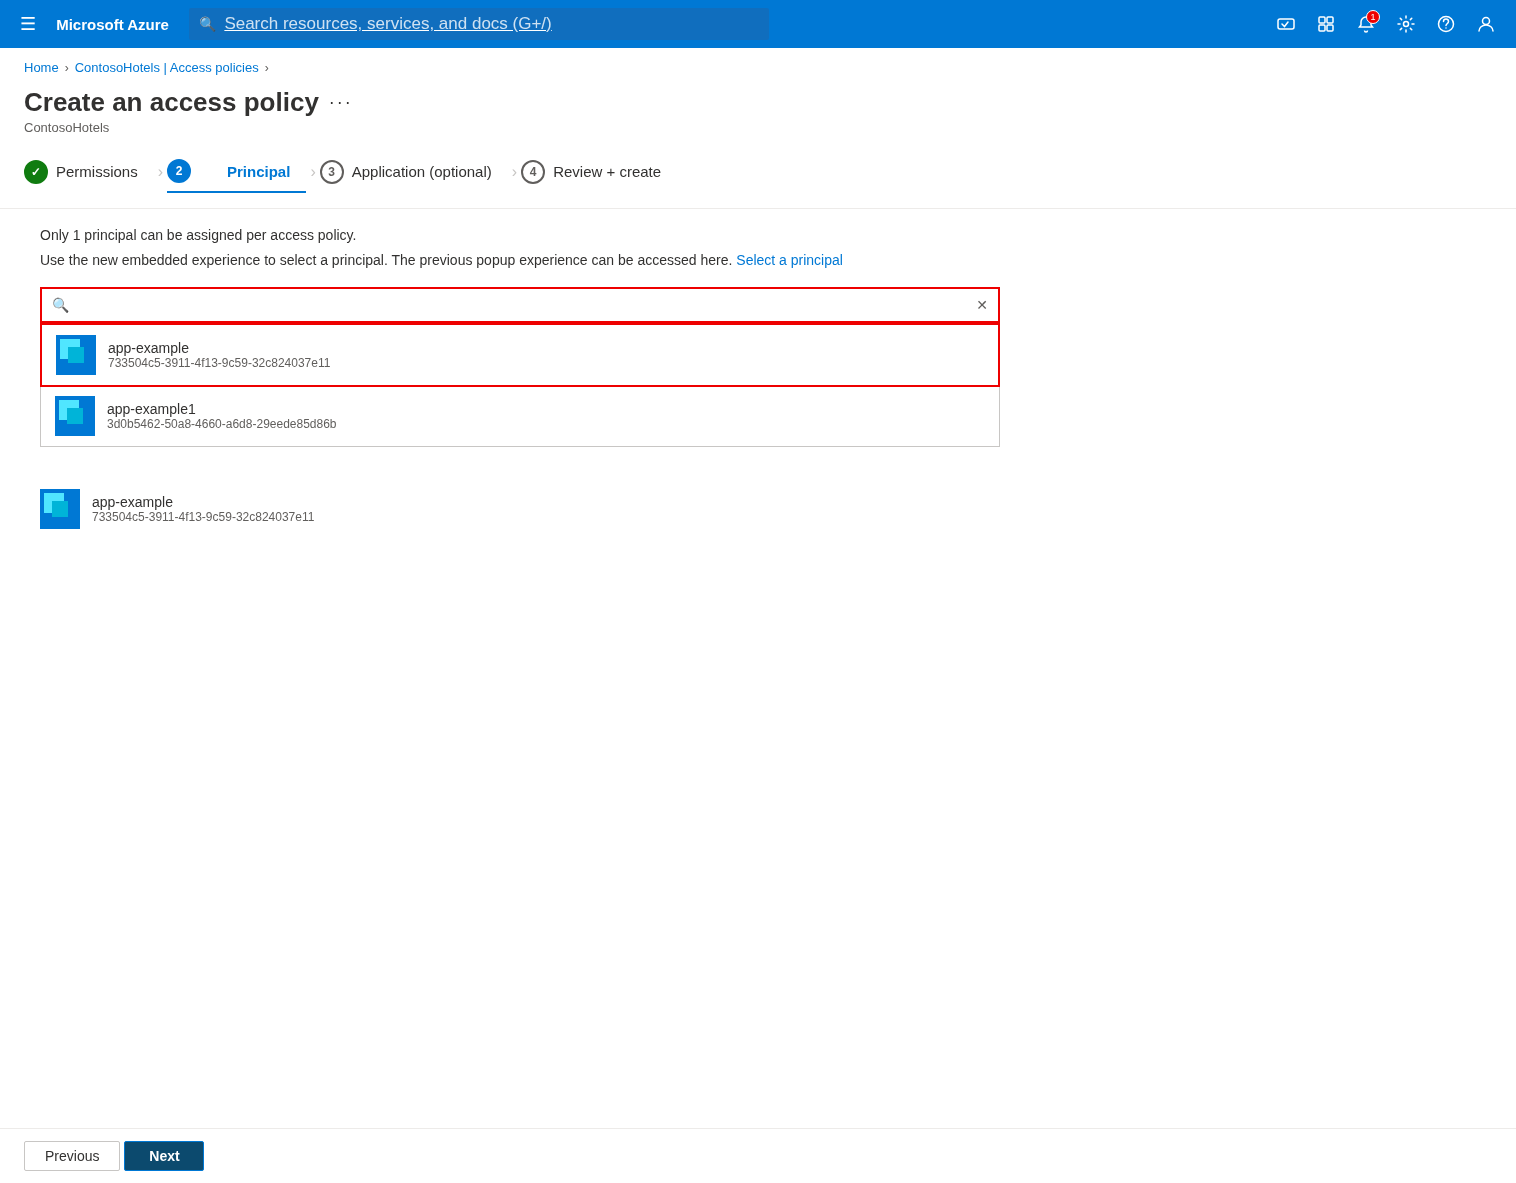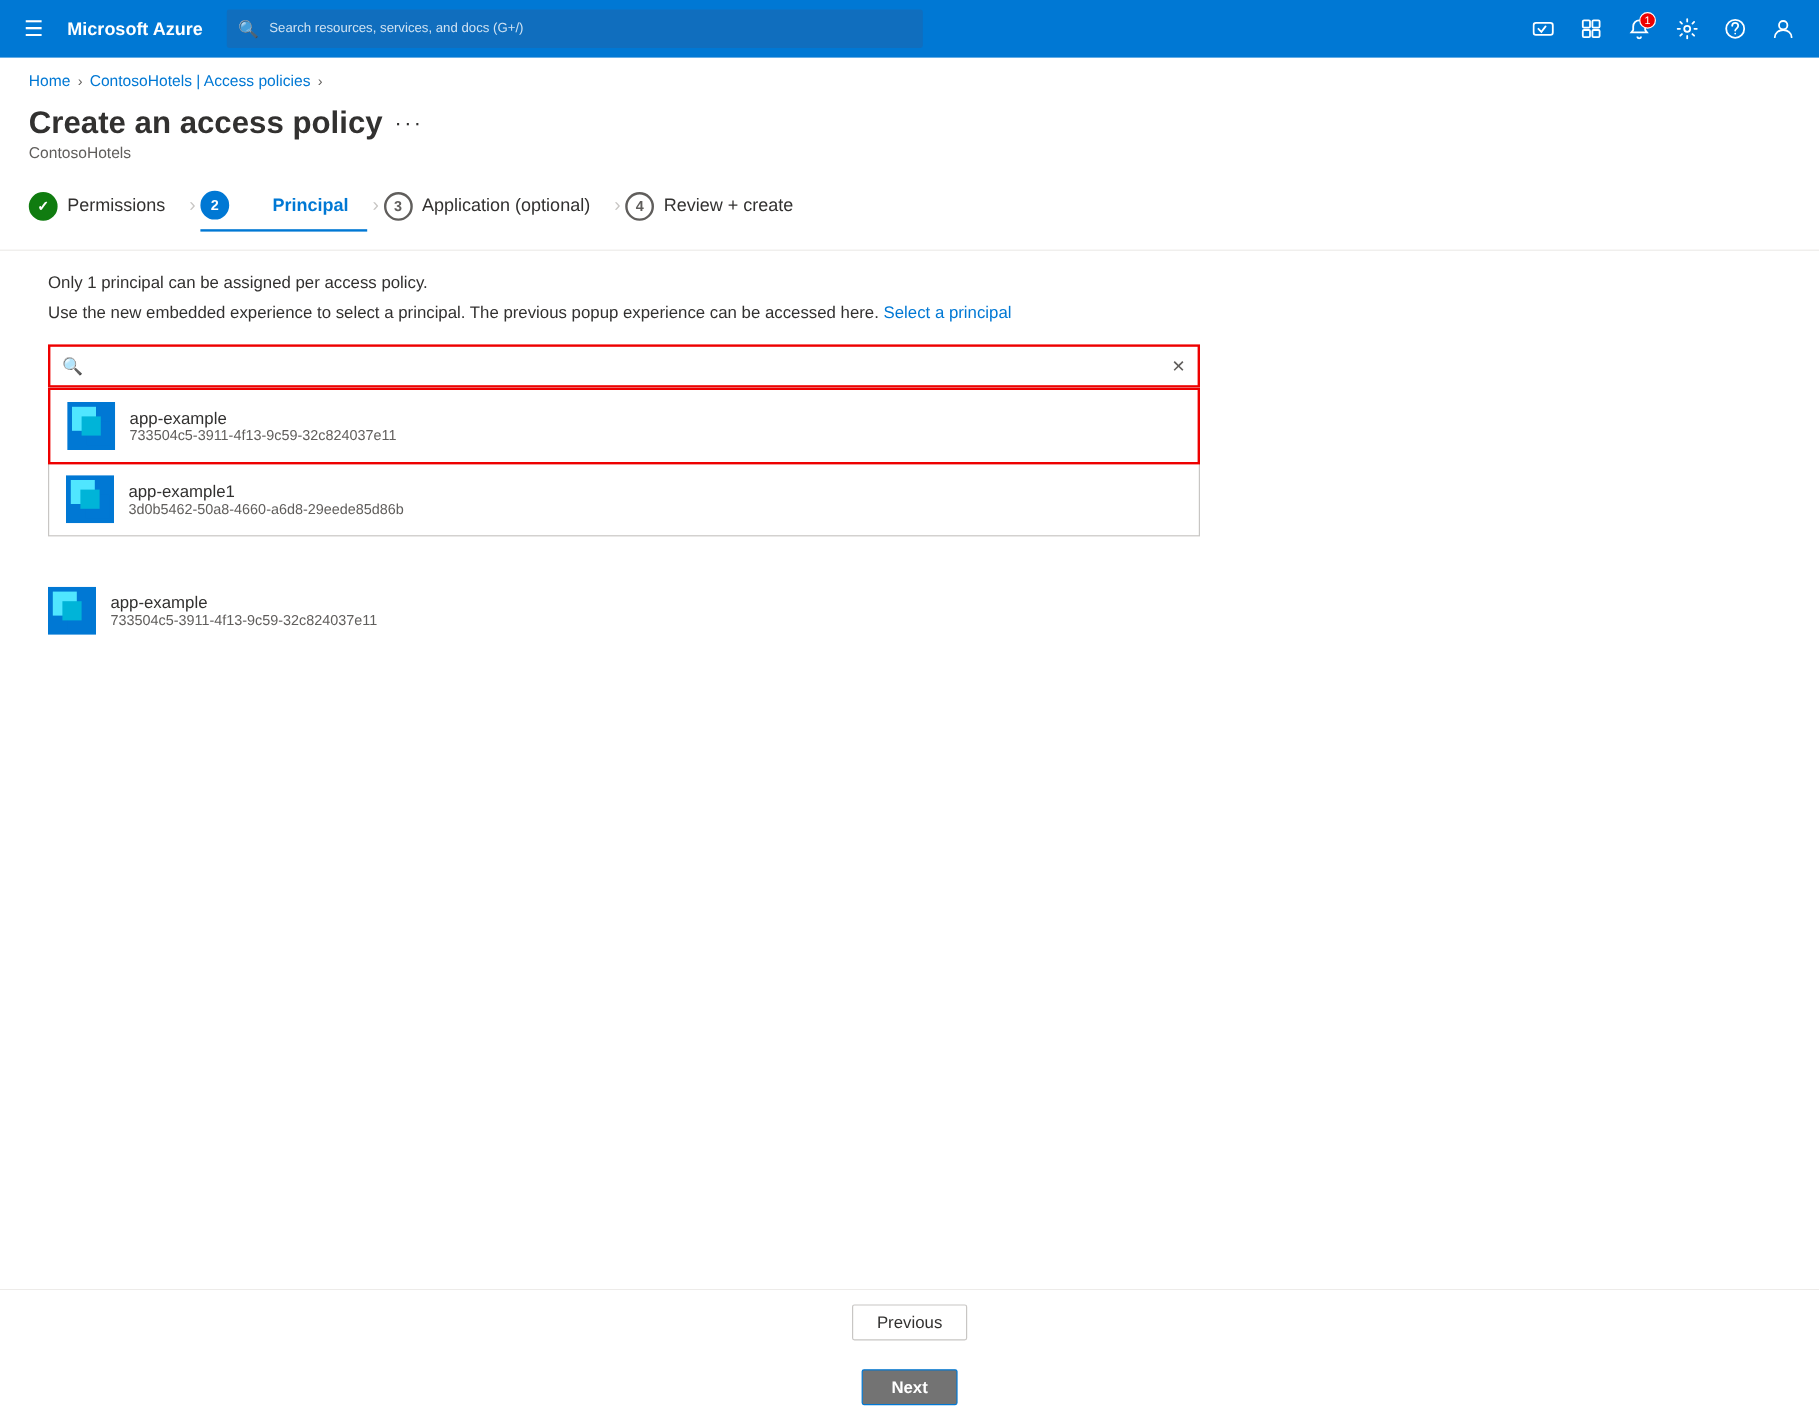--- a/index.html
+++ b/index.html
@@ -36,22 +36,23 @@
       border-radius: 2px;
       padding: 0 10px;
       height: 32px;
       gap: 8px;
     }
     .topnav-search input {
       background: transparent;
       border: none;
       outline: none;
       color: #fff;
-      font-size: 11px;
+      font-size: 17px;
       flex: 1;
+      text-decoration: underline;
     }
     .topnav-search input::placeholder { color: rgba(255,255,255,0.8); }
     .topnav-search-icon { color: rgba(255,255,255,0.8); font-size: 14px; }
     .topnav-icons {
       margin-left: auto;
       display: flex;
       align-items: center;
       gap: 4px;
     }
     .topnav-icon-btn {
@@ -266,35 +267,34 @@
     .footer {
       position: fixed;
       bottom: 0;
       left: 0;
       right: 0;
       background: #fff;
       border-top: 1px solid #edebe9;
       padding: 12px 24px;
       display: flex;
       align-items: center;
-      gap: 24px;
-      flex-direction: column;
+      gap: 4px;
     }
     .btn-previous {
       border: 1px solid #c8c6c4;
       background: #fff;
       color: #323130;
       padding: 6px 20px;
       font-size: 14px;
       cursor: pointer;
       border-radius: 2px;
       min-width: 80px;
     }
     .btn-next {
-      background: #737373;
+      background: #0c4a6e;
       color: #fff;
       border: 1px solid #0078d4;
       padding: 6px 20px;
       font-size: 14px;
       cursor: pointer;
       border-radius: 2px;
       font-weight: 600;
       min-width: 80px;
     }
   </style>

